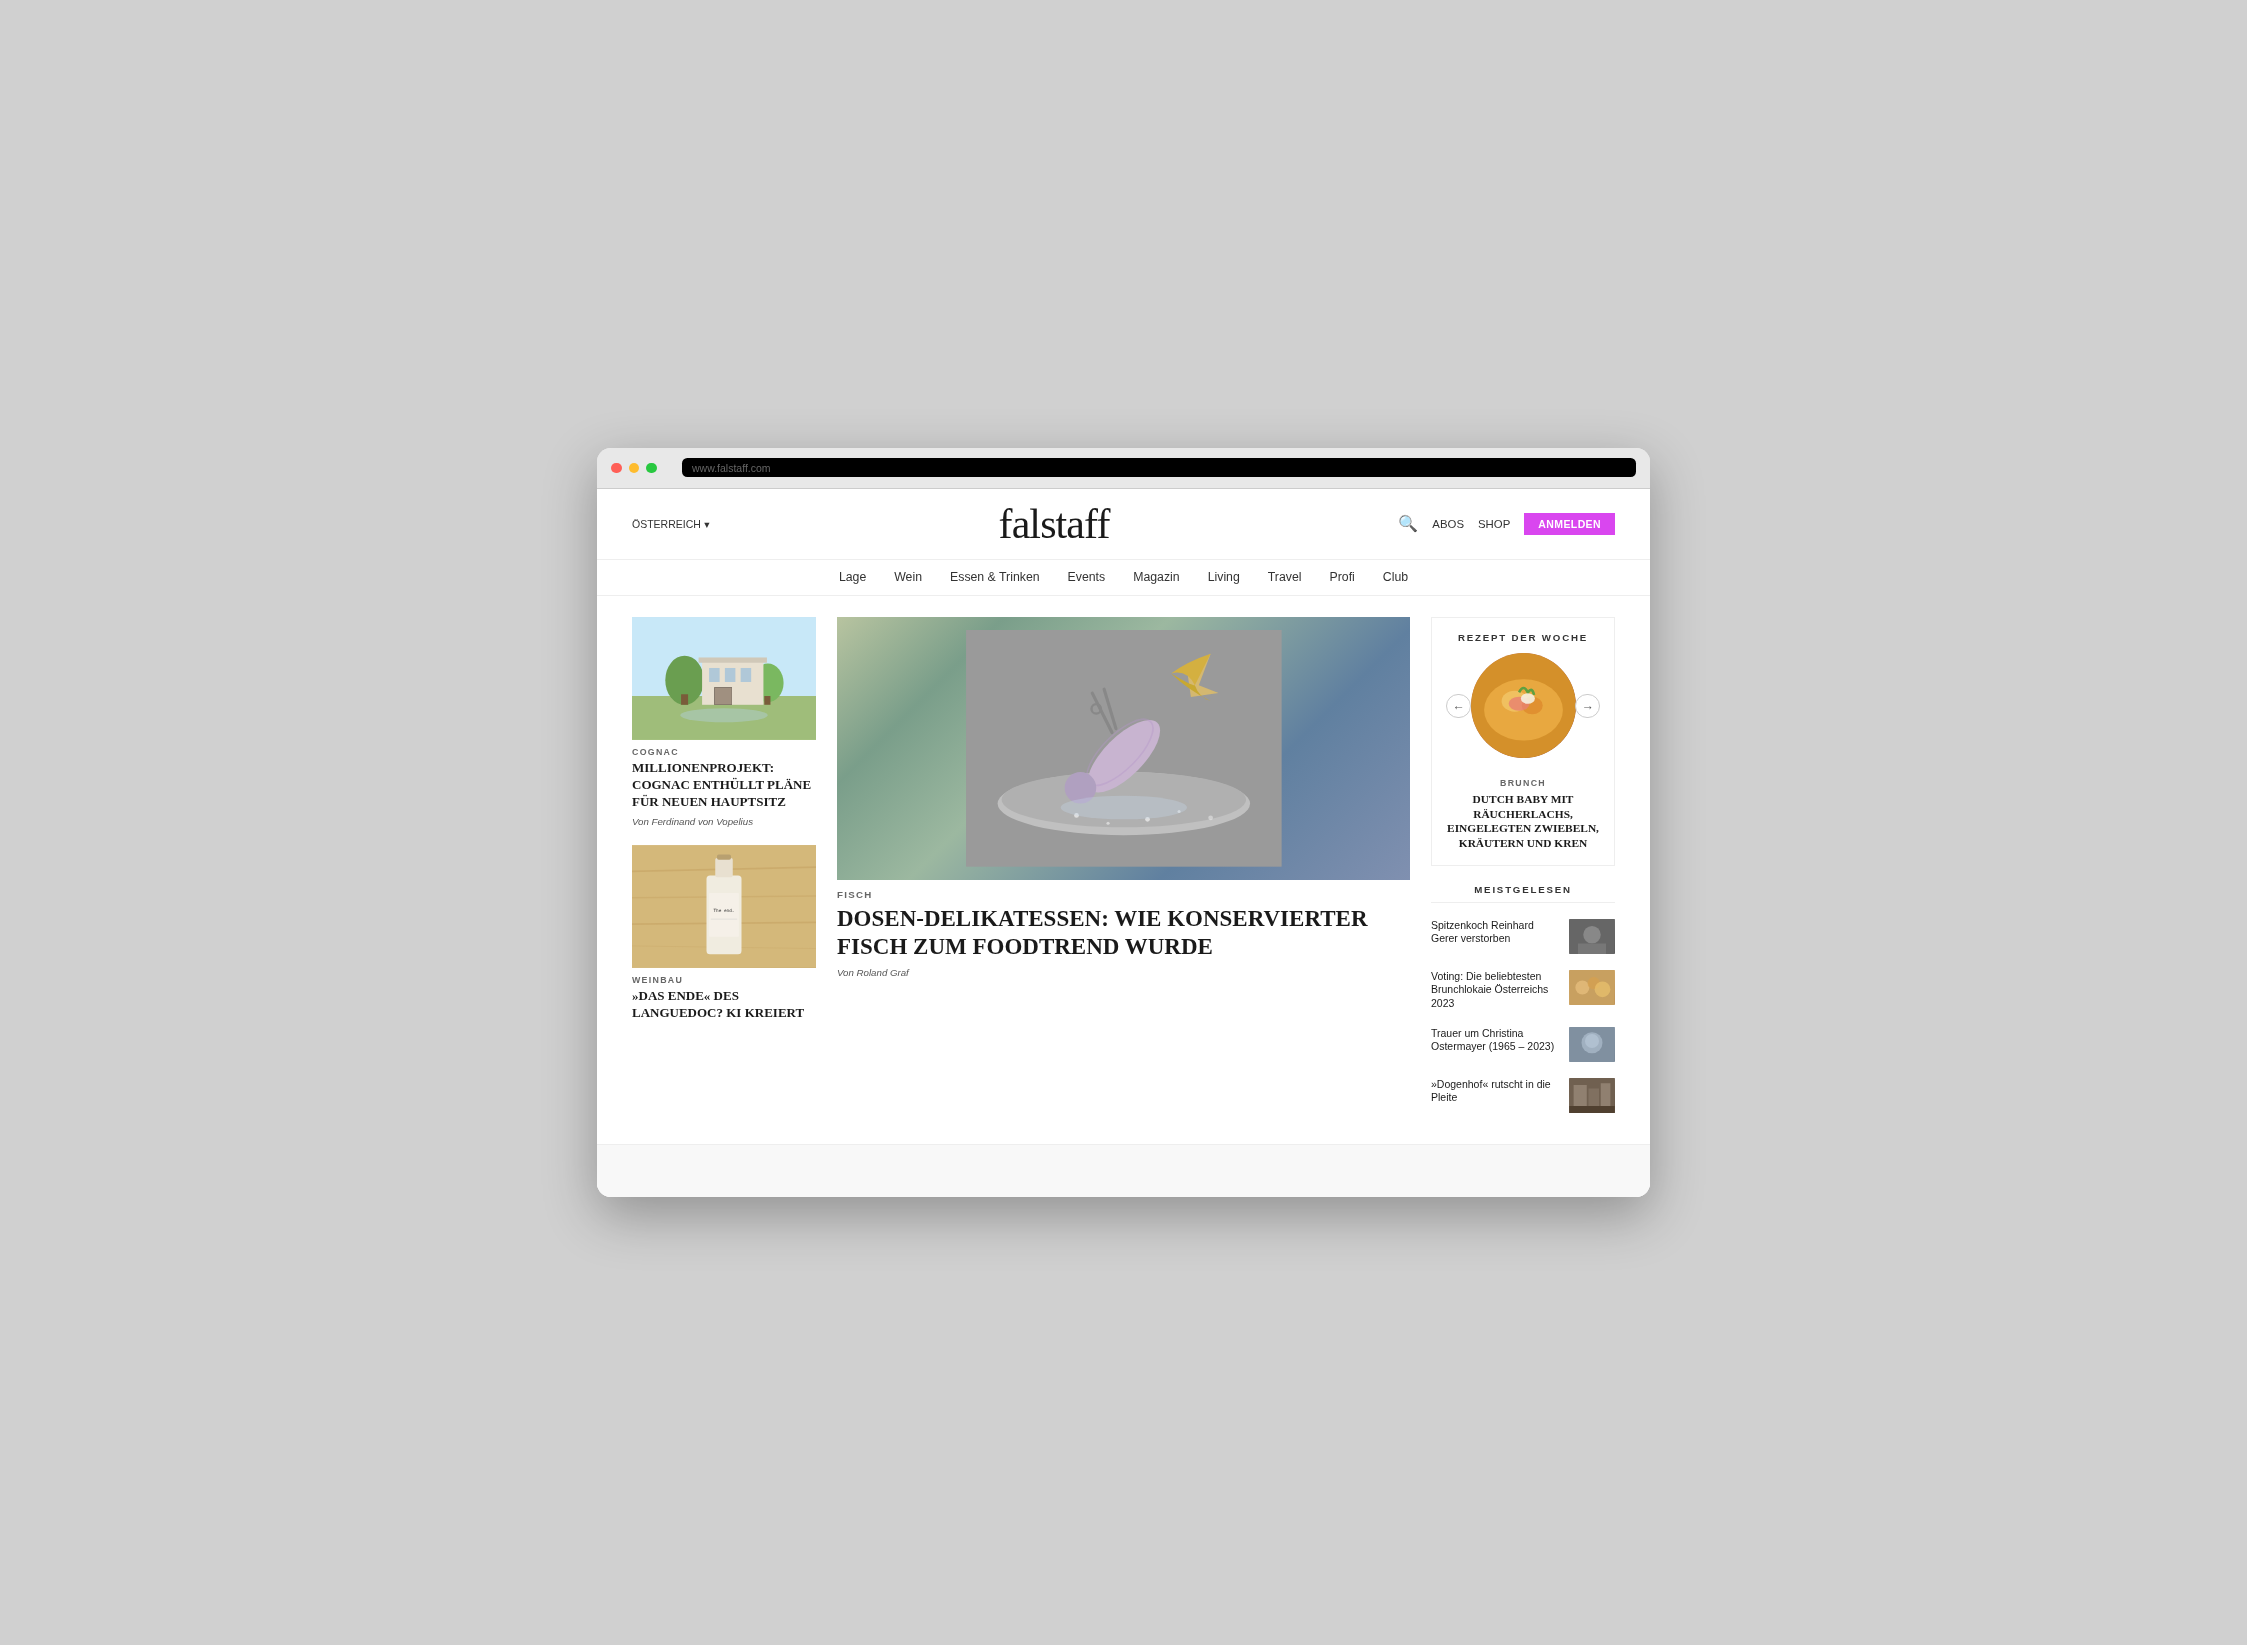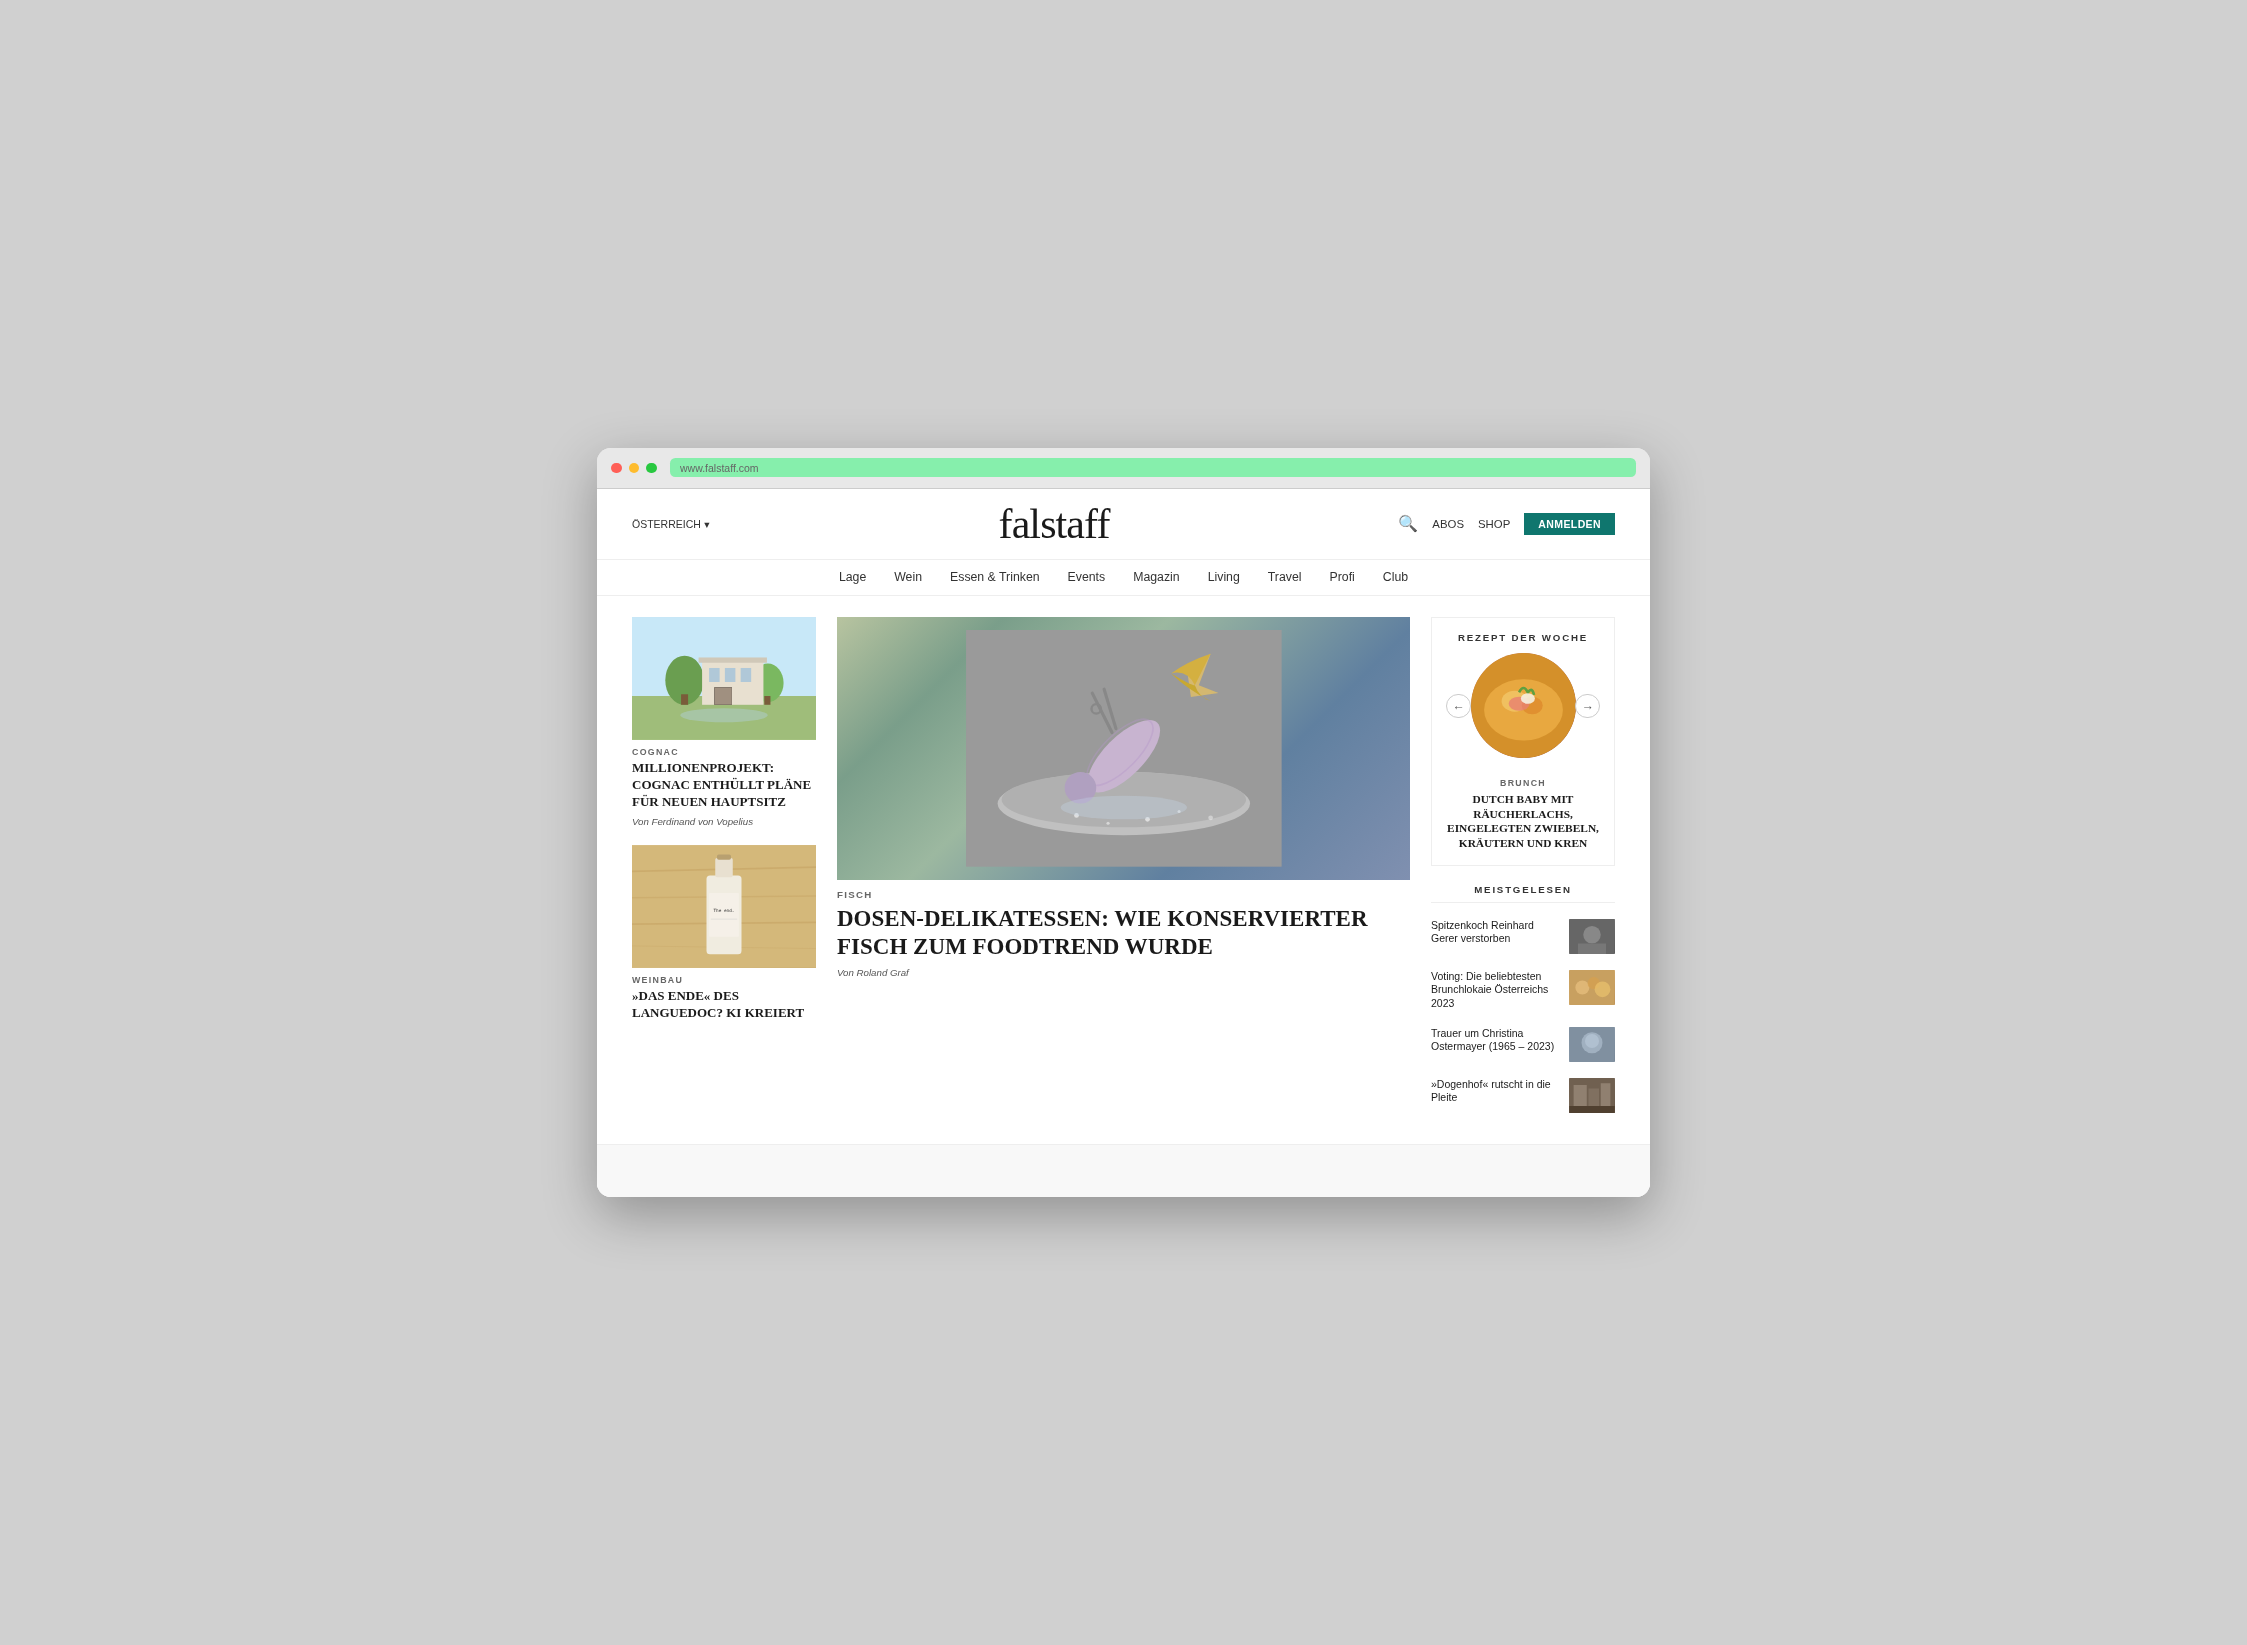--- a/index.html
+++ b/index.html
@@ -28,24 +28,24 @@
       gap: 7px;
       border-bottom: 0.9px solid #ccc;
     }
     .browser-dot {
       width: 10.5px; height: 10.5px; border-radius: 50%;
     }
     .dot-red { background: #ff5f57; }
     .dot-yellow { background: #febc2e; }
     .dot-green { background: #28c840; }
     .browser-url {
-      background: #86efac;
+      background: #000000;
       border-radius: 5.3px;
       flex: 1;
-      margin-left: 6px;
+      margin-left: 18px;
       padding: 3.5px 10.5px;
       font-size: 10.5px;
       font-family: sans-serif;
       color: #666;
     }
     .site-wrapper {
       background: white;
       overflow: hidden;
     }
     
@@ -85,21 +85,21 @@
     }
     .header-link {
       font-family: sans-serif;
       font-size: 11.4px;
       color: #333;
       text-decoration: none;
       font-weight: 500;
       cursor: pointer;
     }
     .header-btn {
-      background: #0f766e;
+      background: #d946ef;
       color: white;
       padding: 5.3px 14px;
       font-size: 10.5px;
       font-family: sans-serif;
       font-weight: 600;
       letter-spacing: 0.4px;
       cursor: pointer;
       border: none;
     }
     

